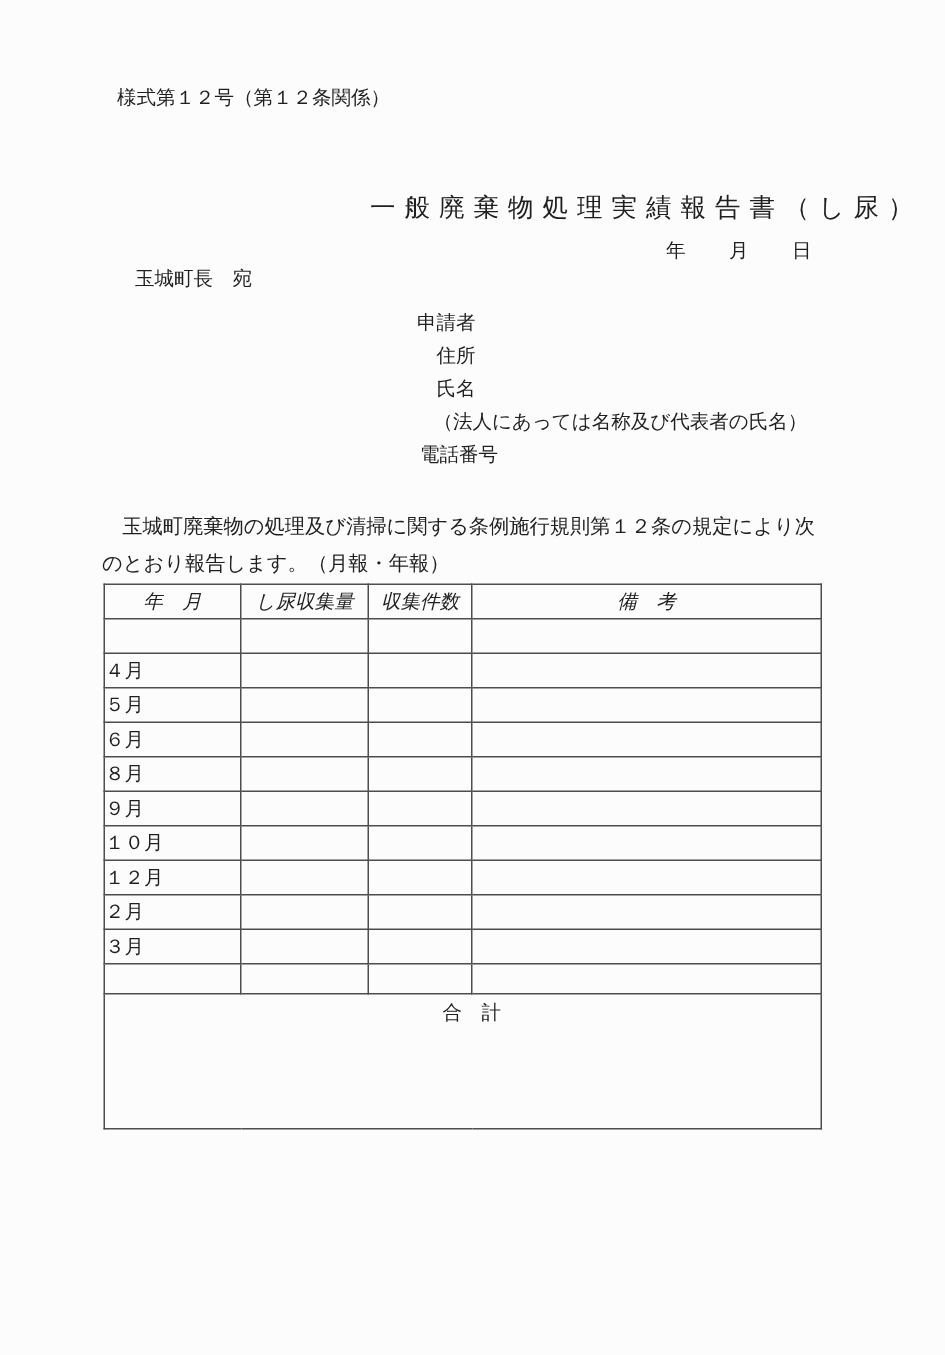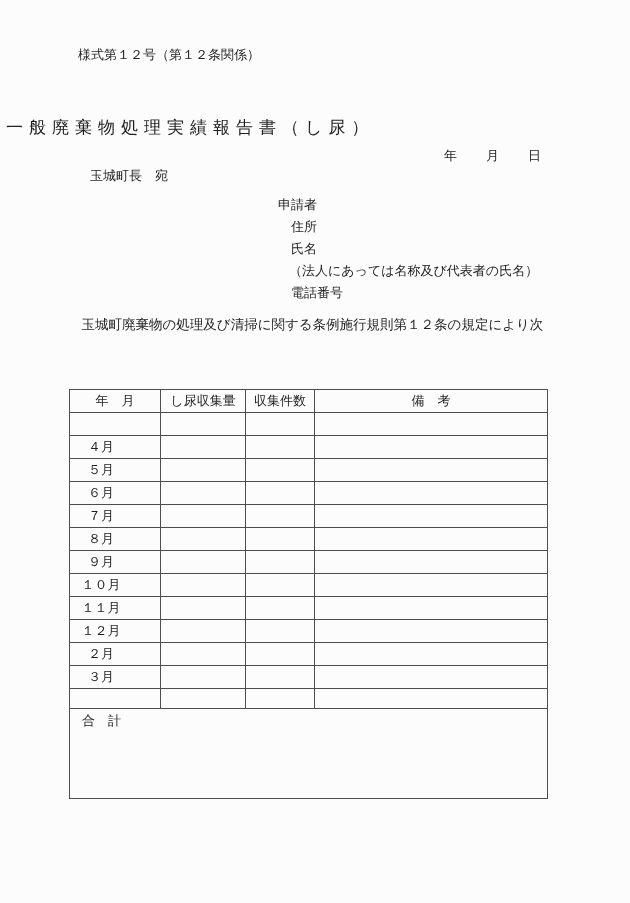--- a/index.html
+++ b/index.html
@@ -5,61 +5,61 @@
   html,body { margin:0; padding:0; background:#f4f4f4; }
   .page {
     position:relative;
     width:630px; height:903px;
     margin:0 auto;
     background:#fcfcfc;
     color:#1f1f1f;
     font-family:"DejaVu Serif","Liberation Serif",serif;
     overflow:hidden;
   }
-  .abs { position:absolute; }
+  .abs { position:absolute;margin-top:11px; }
   .fs13 { font-size:13px; line-height:15px; }
   .form-number   { left:78px;  top:47px; }
   .doc-title {
     left:0; top:116px; width:615px;
-    text-align:left;
+    text-align:right;
     font-size:17px;
     letter-spacing:6px;
     text-indent:6px;
   }
   .date-line     { left:444px; top:149px; letter-spacing:1px;font-family:Liberation Mono, monospace; }
   .addressee     { left:90px;  top:168px;text-align:center; }
   .applicant-label { left:278px; top:197px;text-align:center; }
   .field-address { left:291px; top:219px; }
   .field-name    { left:291px; top:241px; }
   .field-name-note { left:289px; top:263px; }
-  .field-phone   { left:291px; top:285px;text-align:center; }
-  .body-text     { left:68px;  top:312px; width:492px; font-size:13.5px; line-height:25px; }
+  .field-phone   { left:280px; top:285px;text-align:center; }
+  .body-text     { left:68px;  top:328px; width:492px; font-size:13.5px; line-height:25px; }
 
   .report-table {
     position:absolute; left:69px; top:389px;
     border-collapse:collapse;
     table-layout:fixed;
     width:478px;
   }
   .report-table th, .report-table td {
     border:1px solid #4d4d4d;
     font-size:13px;
     font-weight:normal;
     padding:0;
     height:22px;
     background:#fcfcfc;
   }
-  .report-table thead th { text-align:center; }
-  .c-month   { text-align:center; padding-right:28px !important; }
+  .report-table thead th { text-align:center;font-style:italic; }
+  .c-month   { text-align:left; padding-right:28px !important; }
   .empty-row td { height:22px; }
   .empty-row-bottom td { height:19px; }
   .total-row td {
     height:86px;
     vertical-align:top;
-    text-align:left;
+    text-align:center;
     padding:3px 0 0 12px !important;
   }
 </style>
 </head>
 <body>
 
 <div class="page">
 
   <div class="abs fs13 form-number">様式第１２号（第１２条関係）</div>
 
@@ -70,20 +70,21 @@
   <div class="abs fs13 addressee">玉城町長　宛</div>
 
   <div class="abs fs13 applicant-label">申請者</div>
   <div class="abs fs13 field-address">住所</div>
   <div class="abs fs13 field-name">氏名</div>
   <div class="abs fs13 field-name-note">（法人にあっては名称及び代表者の氏名）</div>
   <div class="abs fs13 field-phone">電話番号</div>
 
   <div class="abs body-text">
     <div>　玉城町廃棄物の処理及び清掃に関する条例施行規則第１２条の規定により次</div>
+    <div>のとおり報告します。（月報・年報）</div>
   </div>
 
   <table class="report-table">
     <colgroup>
       <col style="width:91px">
       <col style="width:85px">
       <col style="width:69px">
       <col style="width:233px">
     </colgroup>
     <thead>
@@ -117,26 +118,20 @@
     <td></td>
   </tr>
 
   <tr>
     <td class="c-month">６月</td>
     <td></td>
     <td></td>
     <td></td>
   </tr>
 
-  <tr>
-    <td class="c-month">７月</td>
-    <td></td>
-    <td></td>
-    <td></td>
-  </tr>
 
   <tr>
     <td class="c-month">８月</td>
     <td></td>
     <td></td>
     <td></td>
   </tr>
 
   <tr>
     <td class="c-month">９月</td>
@@ -145,26 +140,20 @@
     <td></td>
   </tr>
 
   <tr>
     <td class="c-month">１０月</td>
     <td></td>
     <td></td>
     <td></td>
   </tr>
 
-  <tr>
-    <td class="c-month">１１月</td>
-    <td></td>
-    <td></td>
-    <td></td>
-  </tr>
 
   <tr>
     <td class="c-month">１２月</td>
     <td></td>
     <td></td>
     <td></td>
   </tr>
 
 
   <tr>

